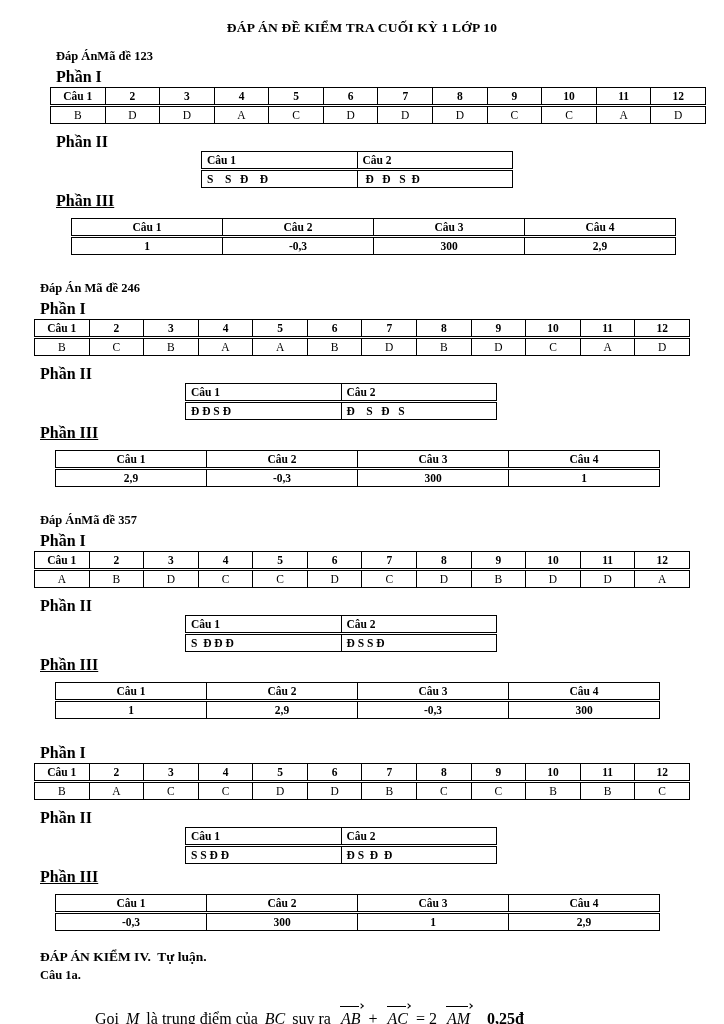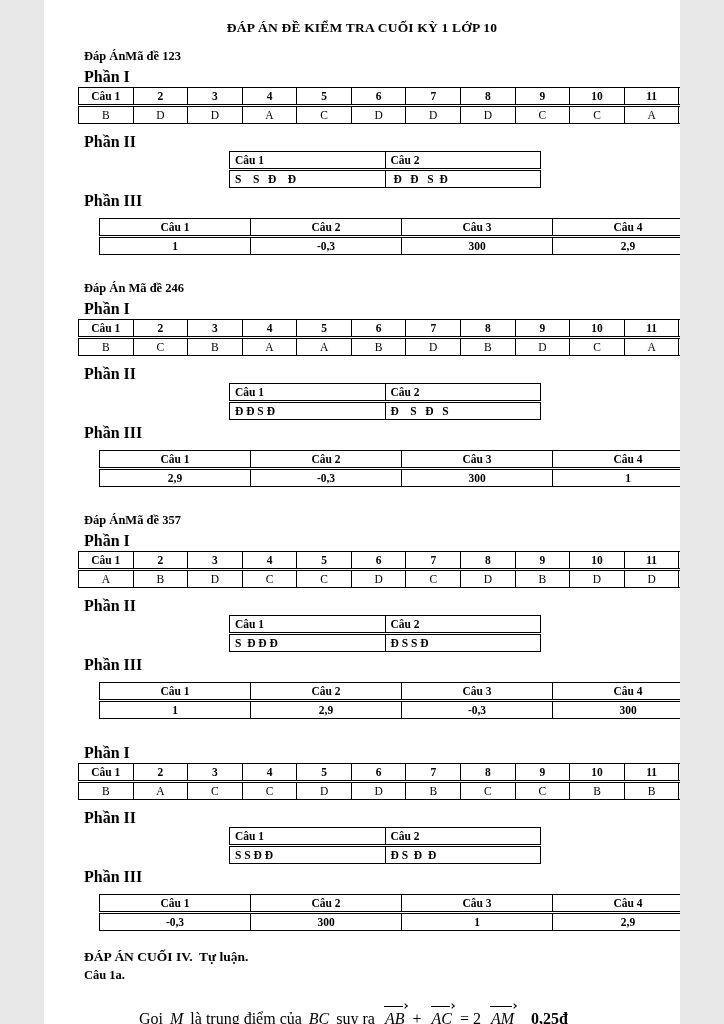--- a/index.html
+++ b/index.html
@@ -1,38 +1,38 @@
 <!DOCTYPE html>
 <html><head>
 <meta charset="utf-8">
 <style>
   html, body { margin: 0; padding: 0; background: #e8e8e8; }
   .page {
-    width: 636px; height: 1024px; margin: 0 auto;
+    width: 724px; height: 1024px; margin: 0 auto;
     background: #ffffff; color: #000;
     font-family: "Liberation Serif", serif;
     position: relative; overflow: hidden;
   }
   .title {
     padding-top: 20px; text-align: center;
     font-size: 13.5px; font-weight: bold; line-height: 16px;
     letter-spacing: 0.2px;
   }
   .exam { margin-top: 26px; }
-  .exam.first { margin-top: 13px; }
+  .exam.first { margin-top: 13px; padding-left: 16px; }
   .exam-heading {
     font-size: 12.5px; font-weight: bold;
     margin: 0 0 0 40px; line-height: 15px;
   }
   .lbl {
     font-size: 16px; font-weight: bold;
     margin: 5px 0 0 40px; line-height: 15px;
   }
   .lbl.l2 { margin-top: 10px; }
-  .lbl.l3 { margin-top: 5px; }
+  .lbl.l3 { margin-top: 5px; text-decoration: underline; }
   table { border-collapse: collapse; table-layout: fixed; }
   td {
     border: 1px solid #000;
     font-size: 11.5px; height: 16px; line-height: 16px;
     padding: 0; text-align: center; overflow: hidden;
   }
   tr.hdr td { font-weight: bold; border-bottom: 3px double #000; }
   .t1 { width: 656px; margin: 3px 0 0 34px; }
   .t2 { width: 312px; margin: 2px 0 0 185px; }
   .t2 td { text-align: left; padding-left: 5px; font-weight: bold; }
@@ -339,21 +339,21 @@
             <td>-0,3</td>
             <td>300</td>
             <td>1</td>
             <td>2,9</td>
           </tr>
     </tbody>
       </table>
   </div>
 
   <div>
-    <div class="essay-heading">ĐÁP ÁN CUỐI IV.  Tự luận.</div>
+    <div class="essay-heading">ĐÁP ÁN KIỂM IV.  Tự luận.</div>
     <div class="essay-question">Câu 1a.</div>
     <div class="solution">
       <span>Gọi</span>
       <span class="it">M</span>
       <span>là trung điểm của</span>
       <span class="it">BC</span>
       <span>suy ra</span>
       <span class="vec">AB</span>
       <span>+</span>
       <span class="vec">AC</span>

